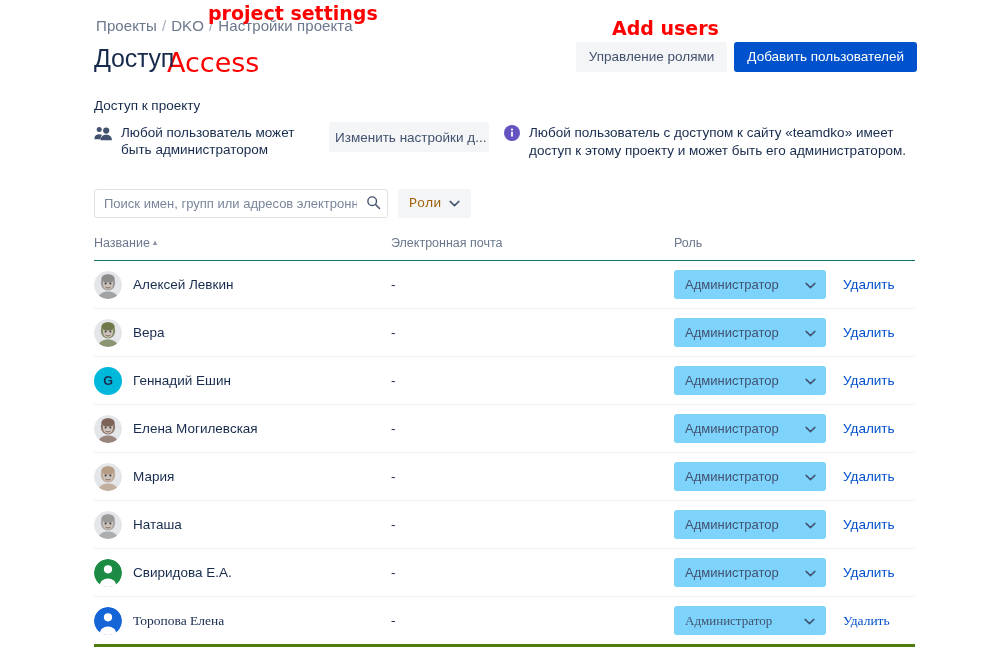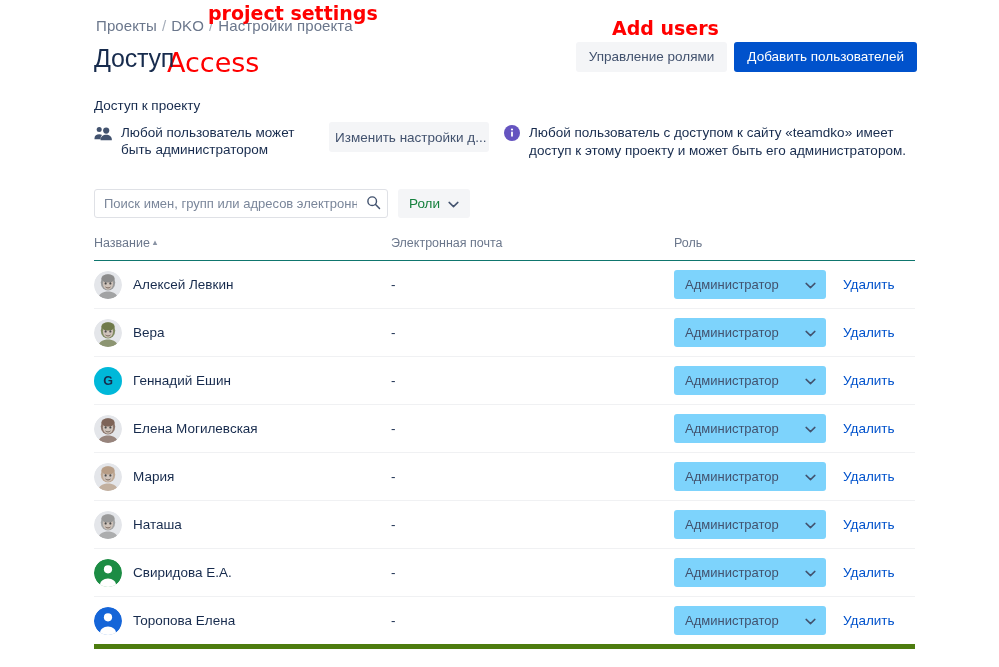--- a/index.html
+++ b/index.html
@@ -198,22 +198,22 @@
     top: 6px;
     cursor: pointer;
   }
   .roles-btn {
     background: #f4f5f7;
     border: none;
     border-radius: 3px;
     height: 29px;
     padding: 0 11px;
     font-size: 13.5px;
-    font-family: Liberation Sans, sans-serif;
-    color: #15803d;
+    font-family: Liberation Mono, monospace;
+    color: #a16207;
     display: flex;
     align-items: center;
     gap: 8px;
     cursor: pointer;
   }
 
   
   .table {
     position: absolute;
     left: 94px;
@@ -242,21 +242,21 @@
     color: #8993a4;
     font-size: 9px;
     vertical-align: 2px;
   }
 
   .row {
     position: relative;
     height: 47px;
     border-bottom: 1px solid #f0f1f3;
   }
-  .row:last-child { border-bottom: 5px solid #4d7c0f; }
+  .row:last-child { border-bottom: 3px solid #4d7c0f; font-family: Liberation Serif, serif; }
 
   .cell-name {
     position: absolute;
     left: 0;
     top: 0;
     height: 47px;
     display: flex;
     align-items: center;
     gap: 11px;
   }

